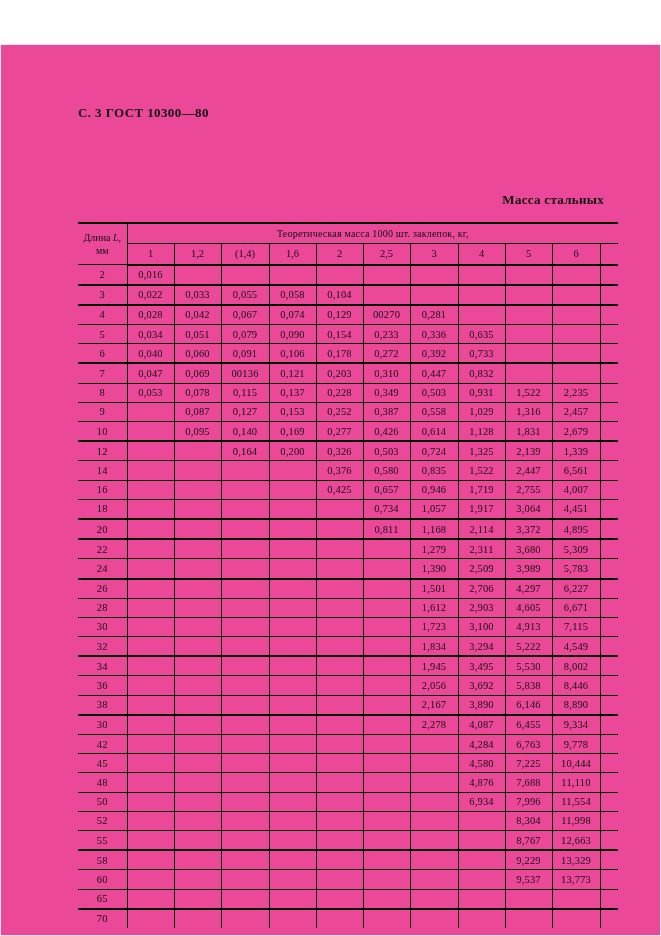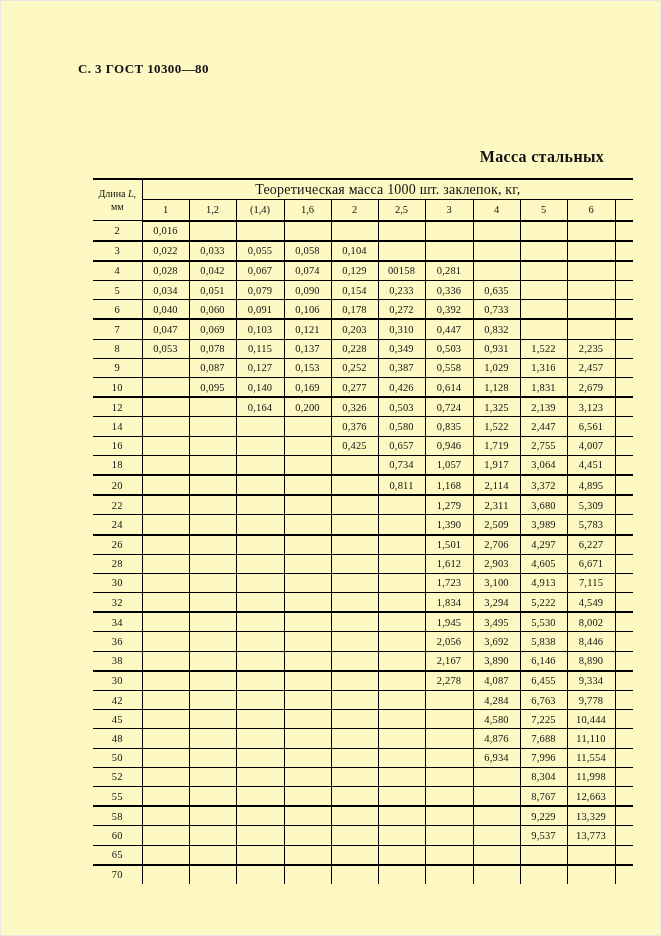--- a/index.html
+++ b/index.html
@@ -3,36 +3,37 @@
 <meta charset="utf-8">
 <style>
   html,body { margin:0; padding:0; }
   body {
     width:661px; height:936px; position:relative;
     background:#ffffff;
     font-family:"Liberation Serif","DejaVu Serif",serif;
     color:#111;
   }
   .page {
-    position:absolute; inset:0; background:#fef9c3;
+    position:absolute; inset:0; background:#ec4899;
     box-shadow: inset 0 0 0 1px #e6e6e6;
     overflow:hidden;
+    margin-top:44px;
   }
   .page-header {
     position:absolute; left:78px; top:61px;
     font-weight:bold; font-size:13px; letter-spacing:0.4px;
     white-space:nowrap;
   }
   .caption {
     position:absolute; right:57px; top:148px;
-    font-weight:bold; font-size:16px; letter-spacing:0.3px;
+    font-weight:bold; font-size:13px; letter-spacing:0.3px;
     white-space:nowrap;
   }
   table.rivet {
-    position:absolute; left:93px; top:178px; width:540px;
+    position:absolute; left:78px; top:178px; width:540px;
     border-collapse:collapse; table-layout:fixed;
   }
   table.rivet th, table.rivet td {
     border:1px solid #000;
     padding:0; margin:0;
     text-align:center; vertical-align:middle;
     font-weight:normal;
     overflow:hidden; white-space:nowrap;
   }
   
@@ -40,21 +41,21 @@
   .stub { border-right:none !important; }
   
   thead tr.hdr1 th { border-top:2.5px solid #000; }
   
   th.lenhdr {
     font-size:10px; line-height:1.3; height:40px;
     border-left:none;
   }
   th.masshdr {
     text-align:right; padding-right:7px;
-    font-size:14px; height:19px;
+    font-size:10px; height:19px;
     border-right:none;
     letter-spacing:0.2px;
   }
   tr.diam th {
     font-size:10.5px; height:19px;
     border-bottom:2.5px solid #000;
   }
   
   tbody td, tbody th { height:18.2px; font-size:10.5px; letter-spacing:0.2px; }
   
@@ -139,21 +140,21 @@
           <td></td>
           <td class="stub"></td>
         </tr>
         <tr>
           <td class="first-col">4</td>
           <td>0,028</td>
           <td>0,042</td>
           <td class="vthick">0,067</td>
           <td>0,074</td>
           <td class="vthick">0,129</td>
-          <td>00158</td>
+          <td>00270</td>
           <td class="vthick">0,281</td>
           <td></td>
           <td class="vthick"></td>
           <td></td>
           <td class="stub"></td>
         </tr>
         <tr>
           <td class="first-col">5</td>
           <td>0,034</td>
           <td>0,051</td>
@@ -178,21 +179,21 @@
           <td class="vthick">0,392</td>
           <td>0,733</td>
           <td class="vthick"></td>
           <td></td>
           <td class="stub"></td>
         </tr>
         <tr>
           <td class="first-col">7</td>
           <td>0,047</td>
           <td>0,069</td>
-          <td class="vthick">0,103</td>
+          <td class="vthick">00136</td>
           <td>0,121</td>
           <td class="vthick">0,203</td>
           <td>0,310</td>
           <td class="vthick">0,447</td>
           <td>0,832</td>
           <td class="vthick"></td>
           <td></td>
           <td class="stub"></td>
         </tr>
         <tr>
@@ -241,21 +242,21 @@
           <td class="first-col">12</td>
           <td></td>
           <td></td>
           <td class="vthick">0,164</td>
           <td>0,200</td>
           <td class="vthick">0,326</td>
           <td>0,503</td>
           <td class="vthick">0,724</td>
           <td>1,325</td>
           <td class="vthick">2,139</td>
-          <td>3,123</td>
+          <td>1,339</td>
           <td class="stub"></td>
         </tr>
         <tr>
           <td class="first-col">14</td>
           <td></td>
           <td></td>
           <td class="vthick"></td>
           <td></td>
           <td class="vthick">0,376</td>
           <td>0,580</td>

